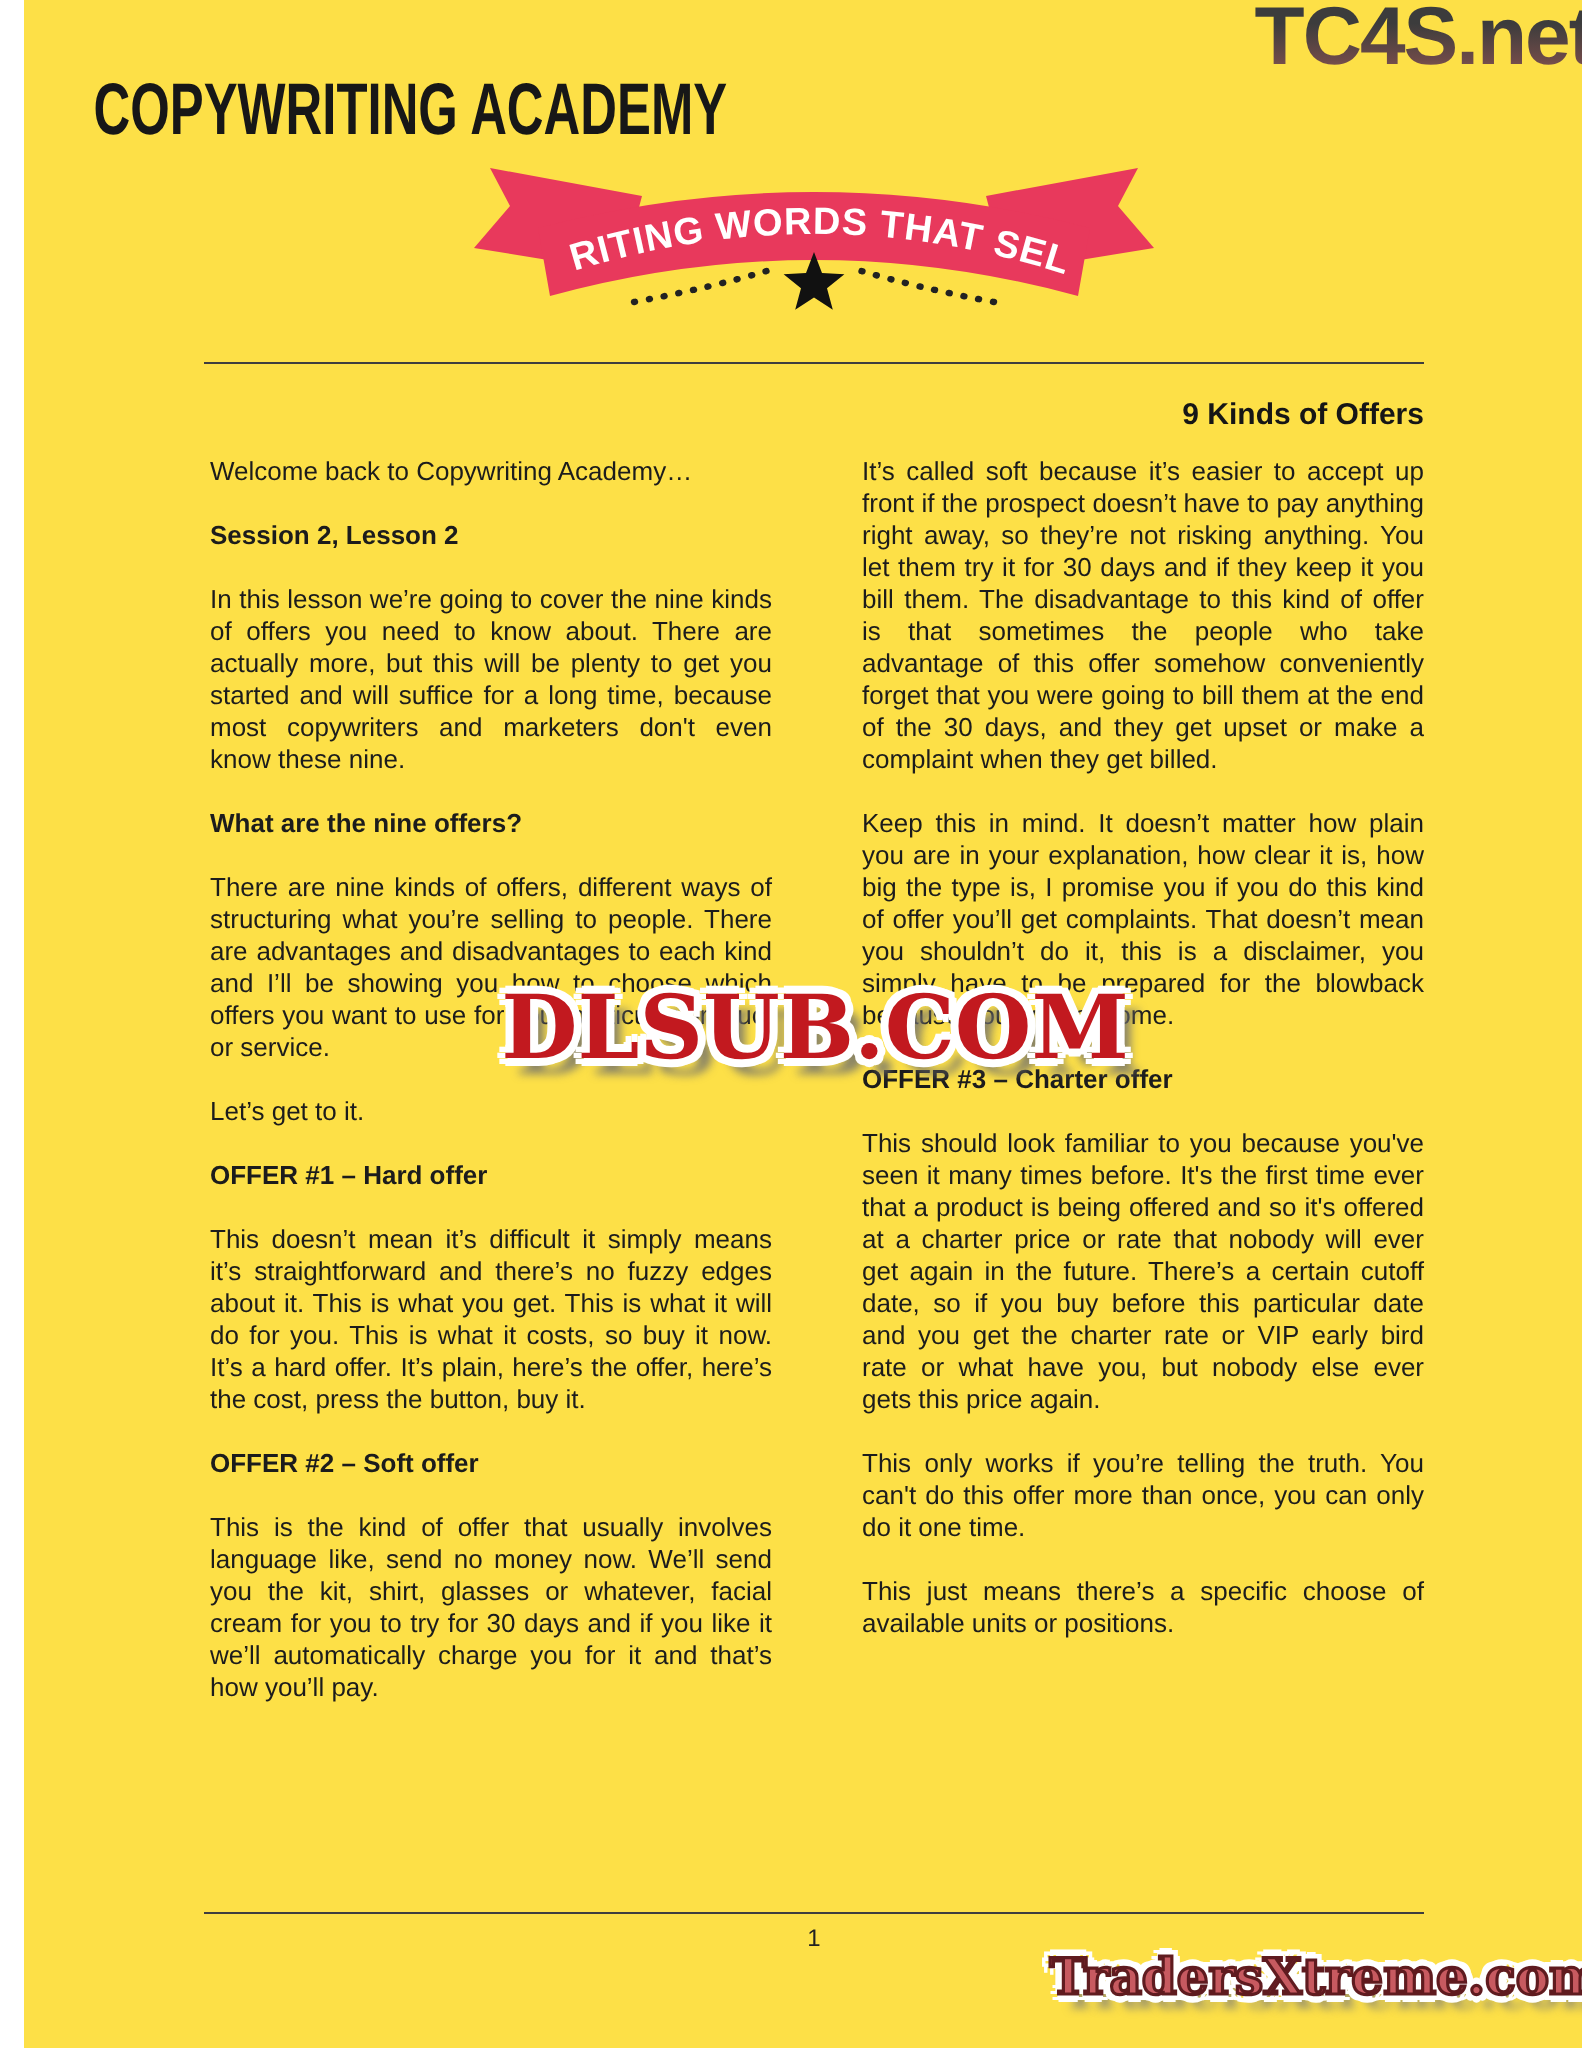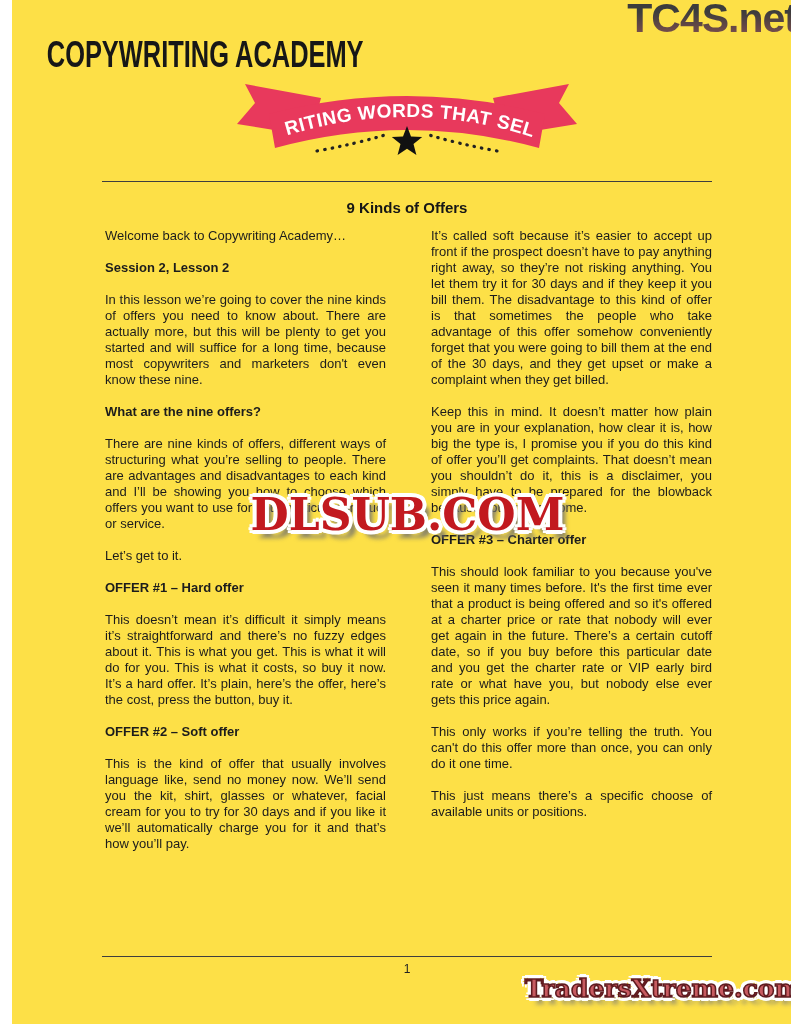--- a/index.html
+++ b/index.html
@@ -27,21 +27,21 @@
     transform:scale(0.82, 1.18); white-space:nowrap;
   }
   .ribbon-svg { position:absolute; top:84px; left:225px; }
 
   
   .rule { position:absolute; left:90px; width:610px; border-top:1px solid #3e3e3e; height:0; }
   .rule-top { top:181px; }
   .rule-bottom { top:956px; }
   .doc-title {
     position:absolute; top:199px; left:90px; width:610px;
-    text-align:center; font-weight:bold; font-size:15px; color:#161616;
+    text-align:right; font-weight:bold; font-size:15px; color:#161616;
   }
 
   
   .col {
     position:absolute; top:228px; width:281px;
     font-size:13px; line-height:16px; color:#1c1c1c;
     text-align:justify;
   }
   .col-left  { left:93px;  }
   .col-right { left:419px; }

